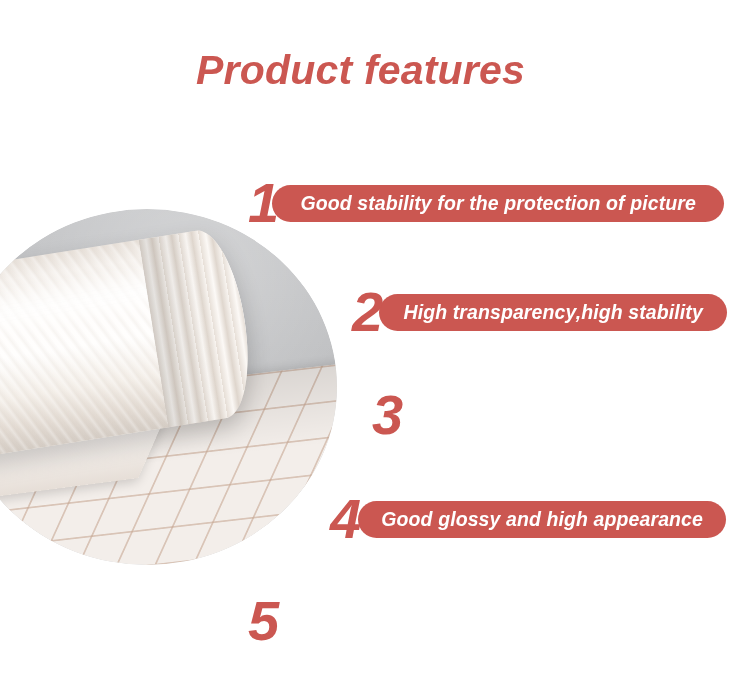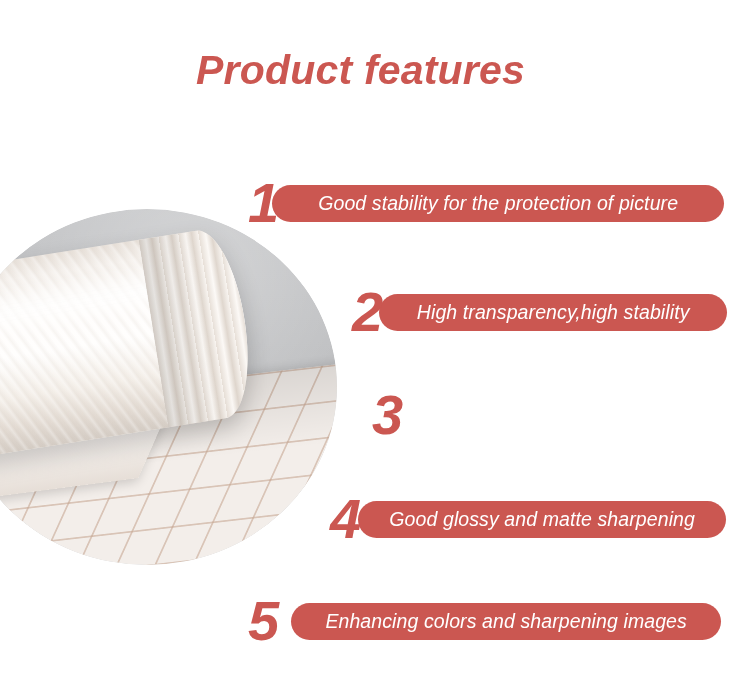--- a/index.html
+++ b/index.html
@@ -167,21 +167,21 @@
   .pill{
     height:37px;
     border-radius:19px;
     background:#cb5751;
     color:#ffffff;
     display:flex;
     align-items:center;
     justify-content:center;
     font-size:19.5px;
     font-style:italic;
-    font-weight:normal;
+    font-weight:bold;
     white-space:nowrap;
     padding:0 16px;
     box-sizing:border-box;
     position:relative;
     z-index:2;
     letter-spacing:0.1px;
   }
 
   
   #row1{left:248px;top:174px;}
@@ -239,21 +239,20 @@
     <span class="num">2</span>
     <span class="pill">High transparency,high stability</span>
   </div>
 
   <div class="feature" id="row3">
     <span class="num">3</span>
   </div>
 
   <div class="feature" id="row4">
     <span class="num">4</span>
-    <span class="pill">Good glossy and matte sharpening</span>
+    <span class="pill">Good glossy and high appearance</span>
   </div>
 
   <div class="feature" id="row5">
     <span class="num">5</span>
-    <span class="pill">Enhancing colors and sharpening images</span>
   </div>
 
 </div>
 
 </body></html>

